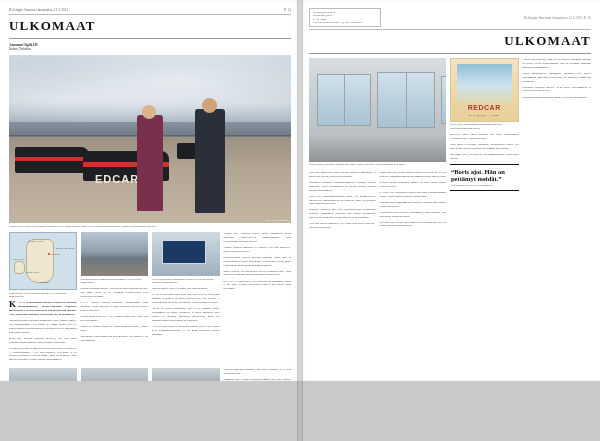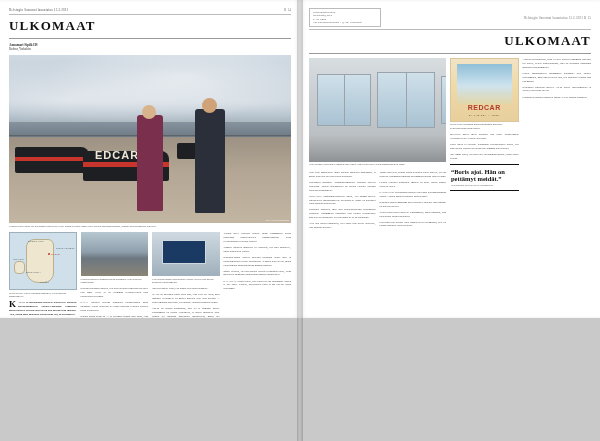--- a/index.html
+++ b/index.html
@@ -12,21 +12,21 @@
   }
   .spread {
     position:relative;
     width:600px; height:441px;
     display:flex;
     background:#c9c9c9;
   }
   .page {
     position:relative;
     background:#ffffff;
-    height:318px;
+    height:381px;
     width:300px;
     padding:8px 9px 8px 9px;
     overflow:hidden;
   }
   .page.left { box-shadow: inset -3px 0 6px -4px rgba(0,0,0,.35); }
   .page.right { box-shadow: inset 3px 0 6px -4px rgba(0,0,0,.35); }
 
   
   .runhead {
     display:flex; justify-content:space-between; align-items:center;
@@ -190,21 +190,21 @@
       <div class="sea"></div>
       <div class="rail"></div>
       <div class="prom"></div>
 
       <div class="boat" style="left:6px; top:92px; width:74px; height:26px;">
         <div class="hull-stripe"></div>
       </div>
       <div class="boat" style="left:74px; top:96px; width:86px; height:30px;">
         <div class="hull-stripe"></div>
       </div>
-      <div class="boat-label" style="left:86px; top:94px; font-size:11px;">EDCAR</div>
+      <div class="boat-label" style="left:86px; top:118px; font-size:11px;">EDCAR</div>
       <div class="boat" style="left:168px; top:88px; width:26px; height:16px;"></div>
 
       <div class="person fig-w" style="left:128px; top:60px; width:26px; height:96px;">
         <div class="head" style="left:5px; top:-10px; width:14px; height:14px; background:#d9b38c;"></div>
       </div>
       <div class="person fig-m" style="left:186px; top:54px; width:30px; height:104px;">
         <div class="head" style="left:7px; top:-11px; width:15px; height:15px; background:#cfa277;"></div>
       </div>
 
       <div class="photo-credit">KUVA: PHILIP SUPPLE</div>

